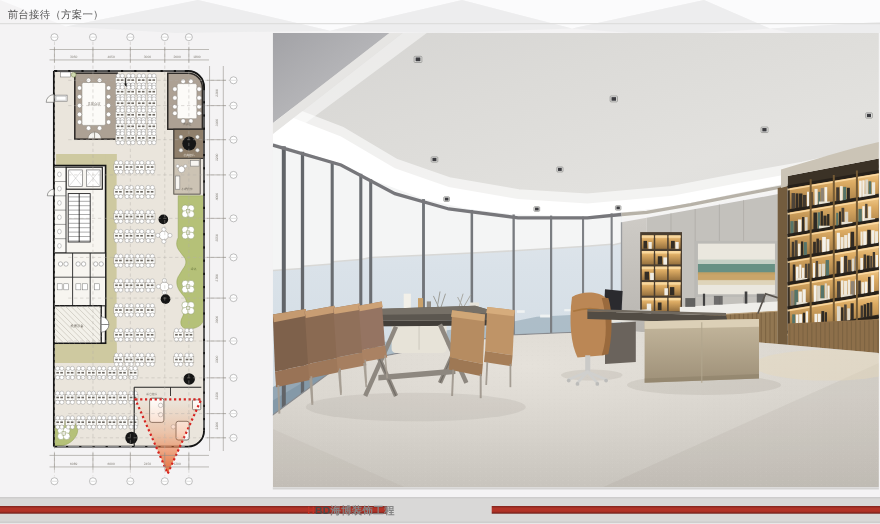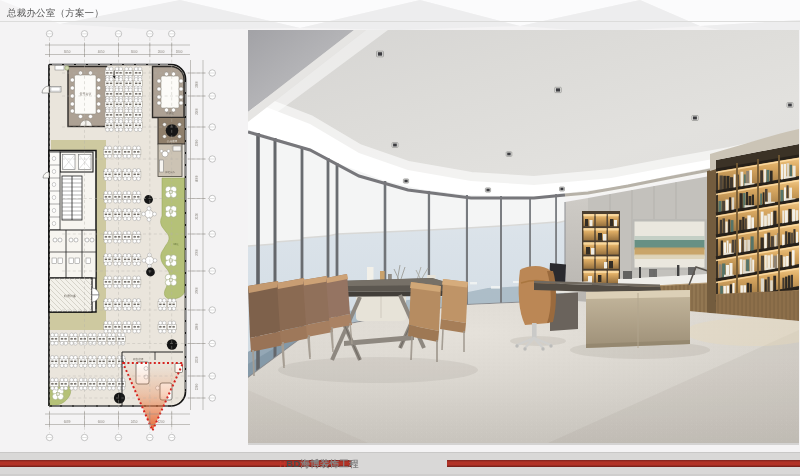--- a/index.html
+++ b/index.html
@@ -30,21 +30,21 @@
       </g>
 <g fill="#ededee">
         <polygon points="60,24 180,0 300,28 160,30"></polygon>
         <polygon points="520,26 640,0 700,26 600,32"></polygon>
         <polygon points="300,28 420,0 520,26 400,30"></polygon>
         <polygon points="700,26 800,20 800,30 720,30"></polygon>
       </g>
 <rect y="30" width="800" height="446" fill="#f4f3f4"></rect>
 </svg>
 
-<div class="title">总裁办公室（方案一）</div>
+<div class="title">前台接待（方案一）</div>
 
 <div class="rule"></div>
 <svg id="plan" style="position:absolute;left:40px;top:28px" width="180" height="420" viewBox="40 28 180 420">
 <defs>
 <linearGradient id="triG" x1="0" y1="0" x2="0" y2="1">
           <stop offset="0" stop-color="#f08040" stop-opacity="0"></stop>
           <stop offset="0.45" stop-color="#ec7535" stop-opacity="0.3"></stop>
           <stop offset="1" stop-color="#e2581e" stop-opacity="0.9"></stop>
         </linearGradient>
 <g id="wrow">

